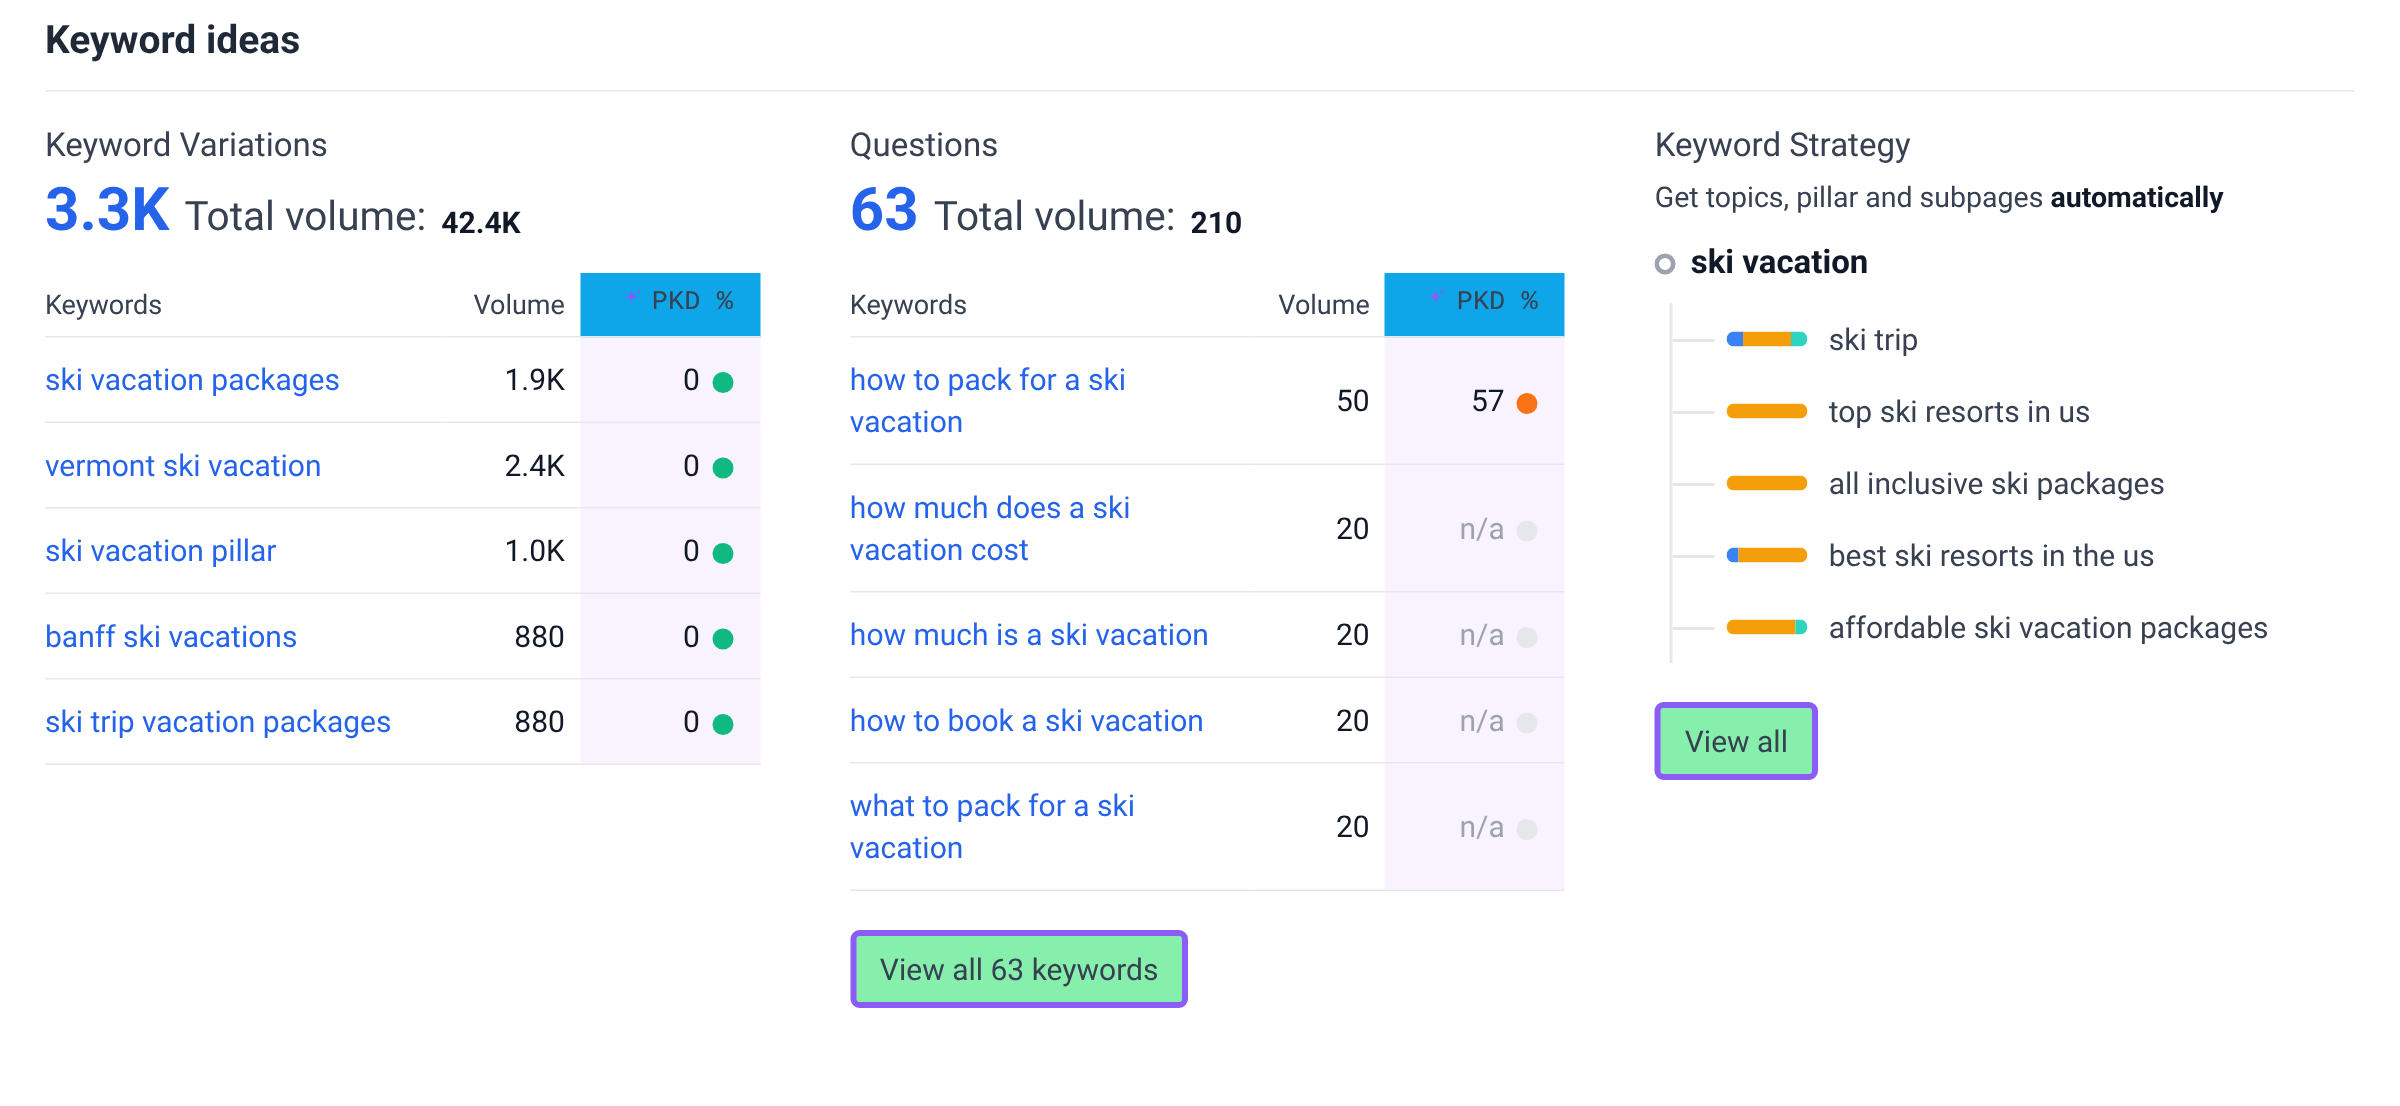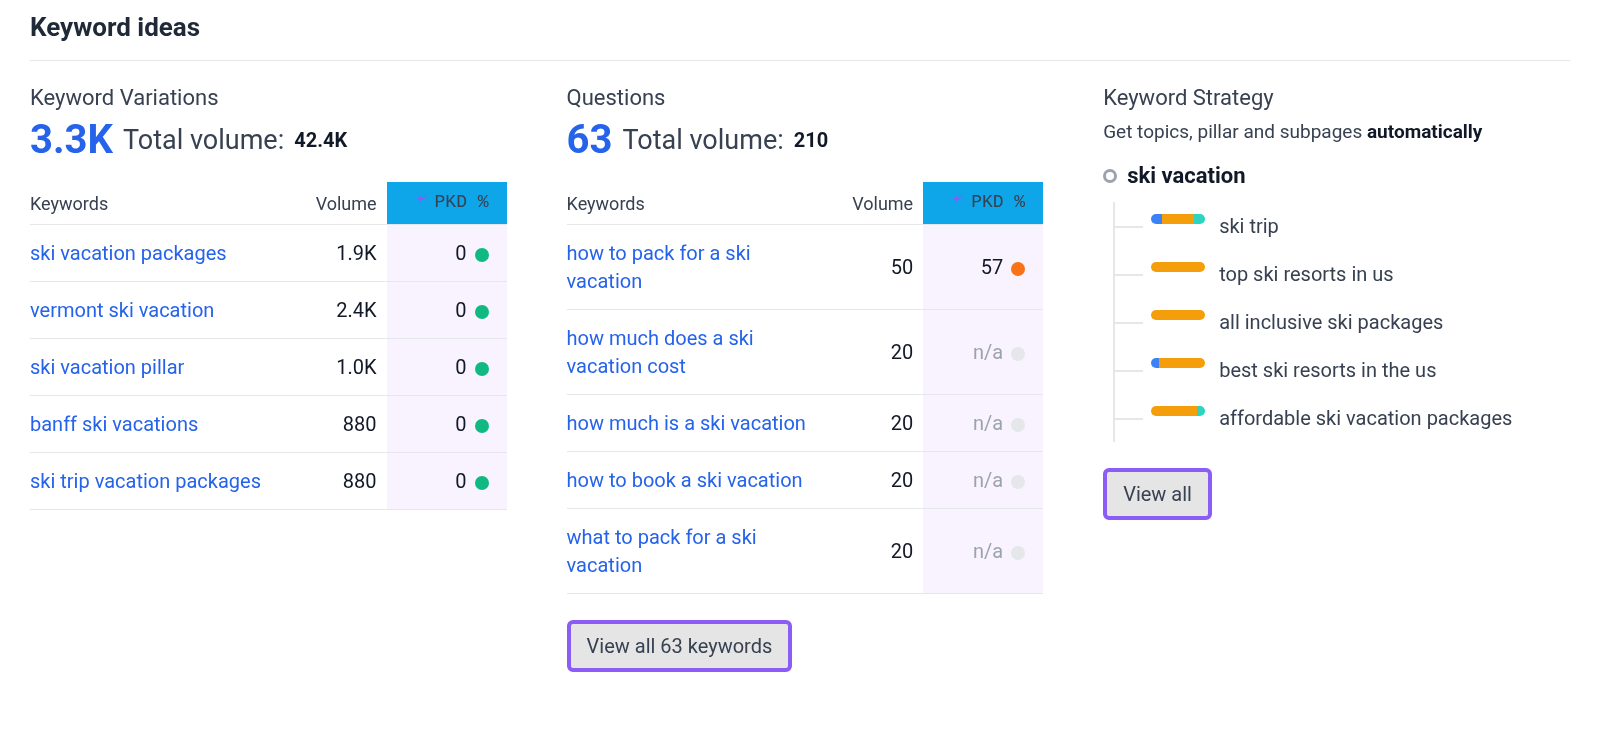--- a/index.html
+++ b/index.html
@@ -39,21 +39,21 @@
   .col-strategy   { width: 480px; margin-left: 60px; }
 
   .section-title {
     font-size: 22px;
     font-weight: 400;
     color: #374151;
     margin: 0 0 10px 0;
   }
   .metric-row {
     display: flex;
-    align-items: center;
+    align-items: flex-end;
     gap: 10px;
     margin-bottom: 22px;
   }
   .big-stat {
     font-size: 40px;
     font-weight: 700;
     color: #2563eb;
     line-height: 1;
   }
   .total-label {
@@ -130,21 +130,21 @@
     margin-right:6px;
     vertical-align:-2px;
   }
 
   .view-all {
     display: inline-block;
     margin-top: 26px;
     padding: 10px 16px;
     font-size: 20px;
     color: #374151;
-    background: #e5e5e5;
+    background: #86efac;
     border: 4px solid #8b5cf6;
     border-radius: 6px;
     cursor: pointer;
   }
 
   
   .tree-root {
     display:flex;
     align-items:center;
     gap:10px;
@@ -161,21 +161,21 @@
     color:#111827;
   }
   .tree-children {
     margin-left: 10px;
     border-left: 2px solid #e5e7eb;
     padding-left: 36px;
     position:relative;
   }
   .tree-item {
     display:flex;
-    align-items:flex-start;
+    align-items:center;
     gap:14px;
     padding: 12px 0;
     position:relative;
   }
   .tree-item::before{
     content:"";
     position:absolute;
     left:-36px;
     top:50%;
     width:28px;

